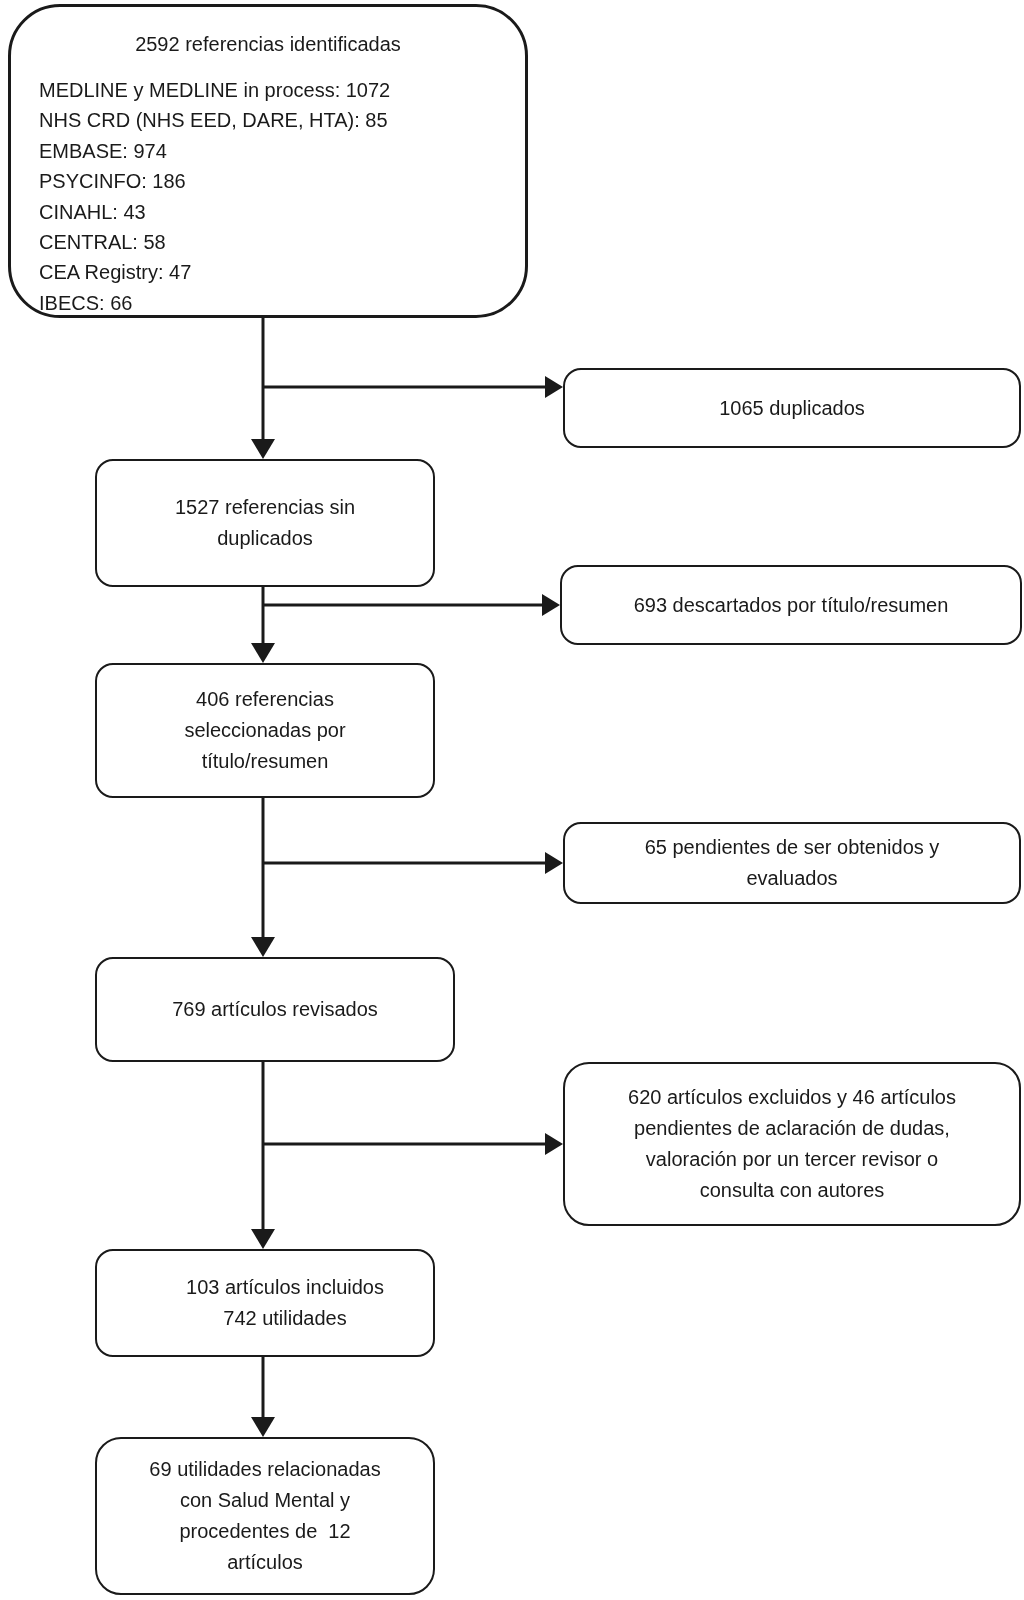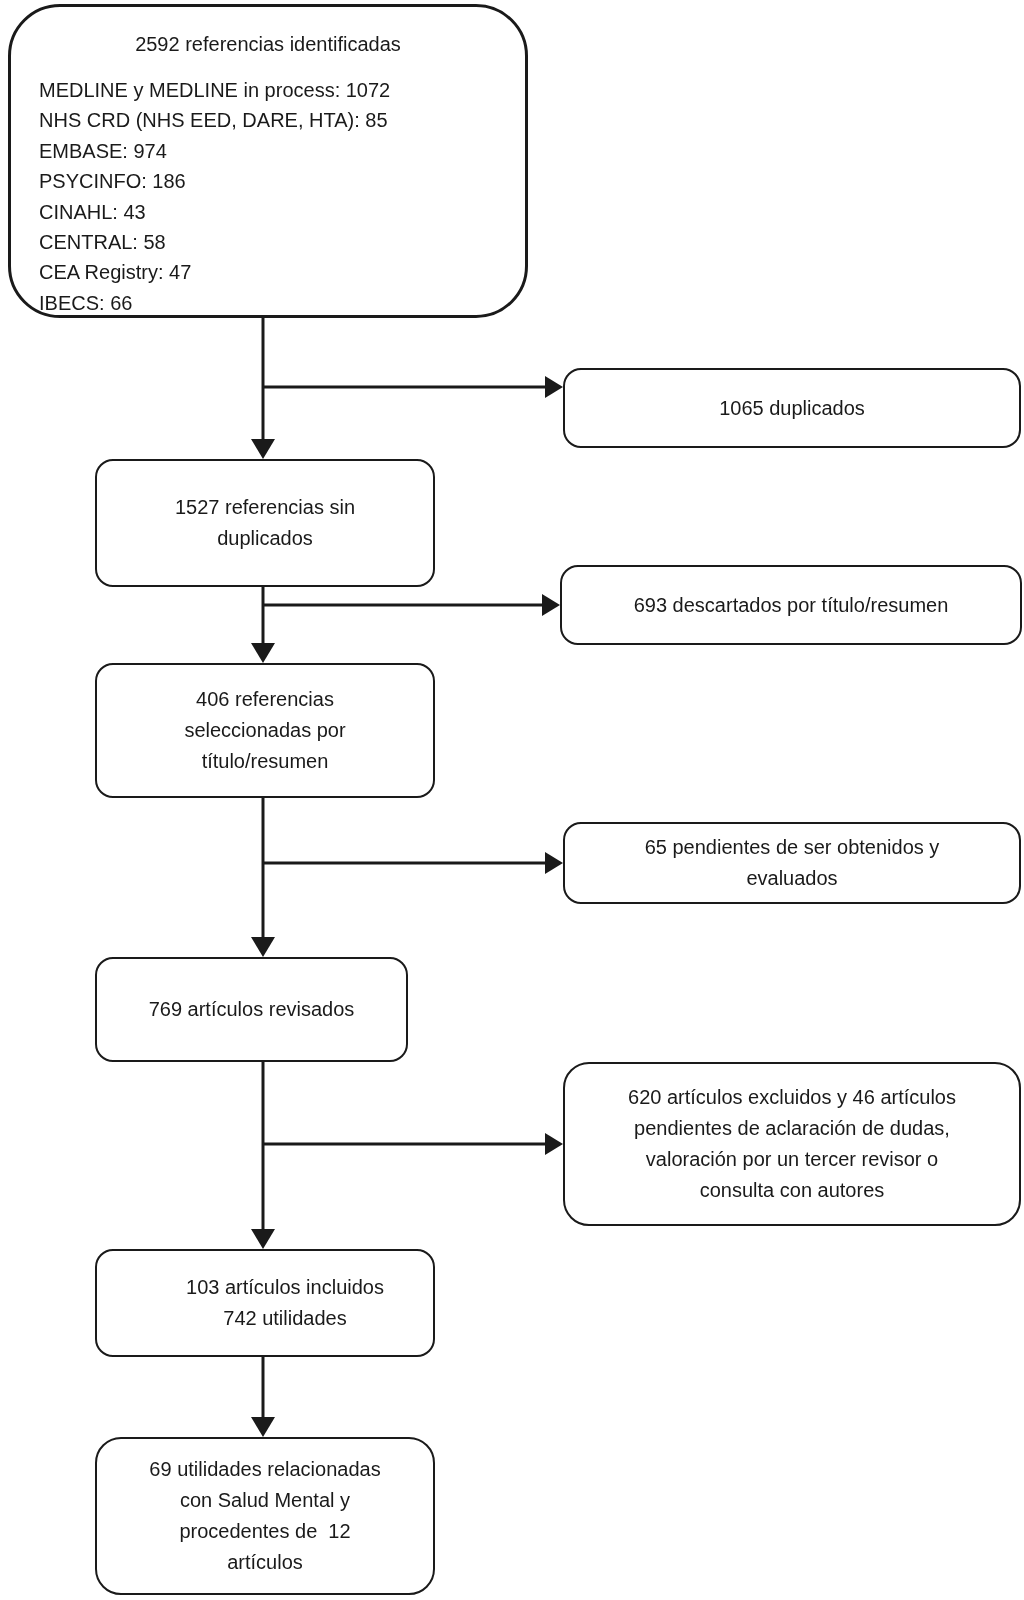--- a/index.html
+++ b/index.html
@@ -51,21 +51,21 @@
     text-align: center;
     line-height: 30px;
   }
   .b1-list {
     margin: 16px 0 0 28px;
     line-height: 30.4px;
   }
   
   .b3  { left: 95px;  top: 459px;  width: 340px; height: 128px; }
   .b5  { left: 95px;  top: 663px;  width: 340px; height: 135px; }
-  .b7  { left: 95px;  top: 957px;  width: 313px; height: 105px; }
+  .b7  { left: 95px;  top: 957px;  width: 360px; height: 105px; }
   .b9  { left: 95px;  top: 1249px; width: 340px; height: 108px; padding-left: 40px; }
   .b10 { left: 95px;  top: 1437px; width: 340px; height: 158px; border-radius: 26px; }
   
   .b2  { left: 563px; top: 368px;  width: 458px; height: 80px; }
   .b4  { left: 560px; top: 565px;  width: 462px; height: 80px; }
   .b6  { left: 563px; top: 822px;  width: 458px; height: 82px; }
   .b8  { left: 563px; top: 1062px; width: 458px; height: 164px; border-radius: 26px; }
 </style>
 </head>
 <body>

